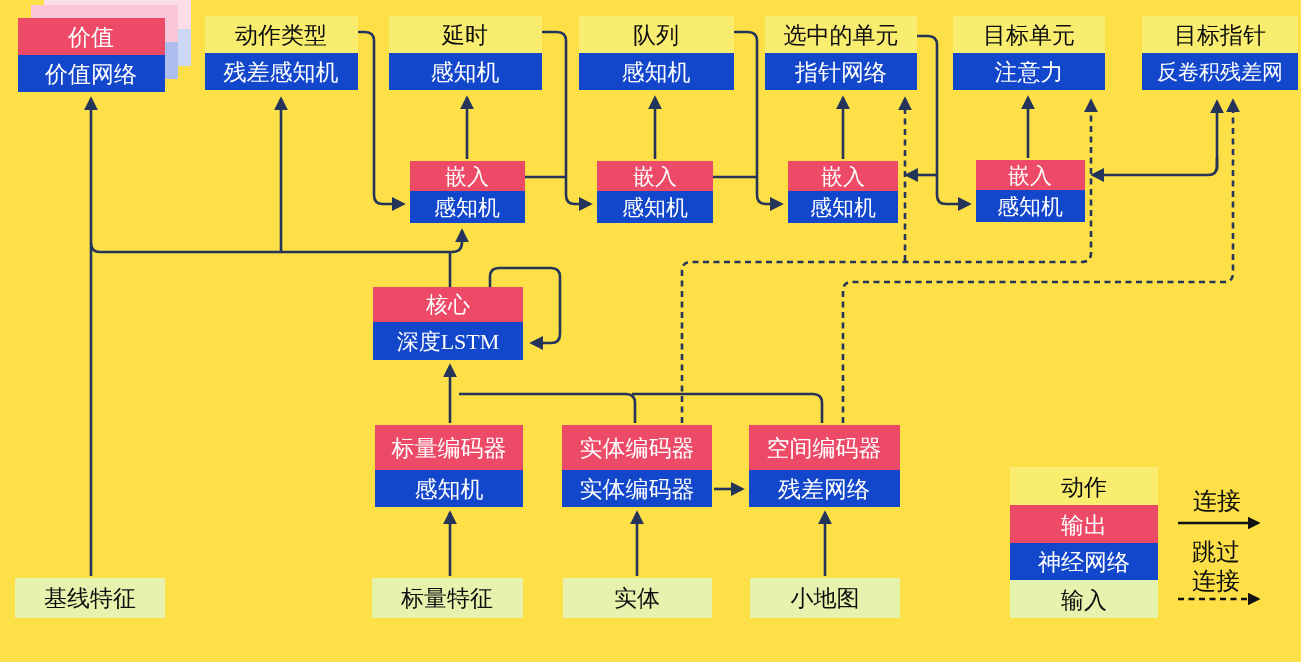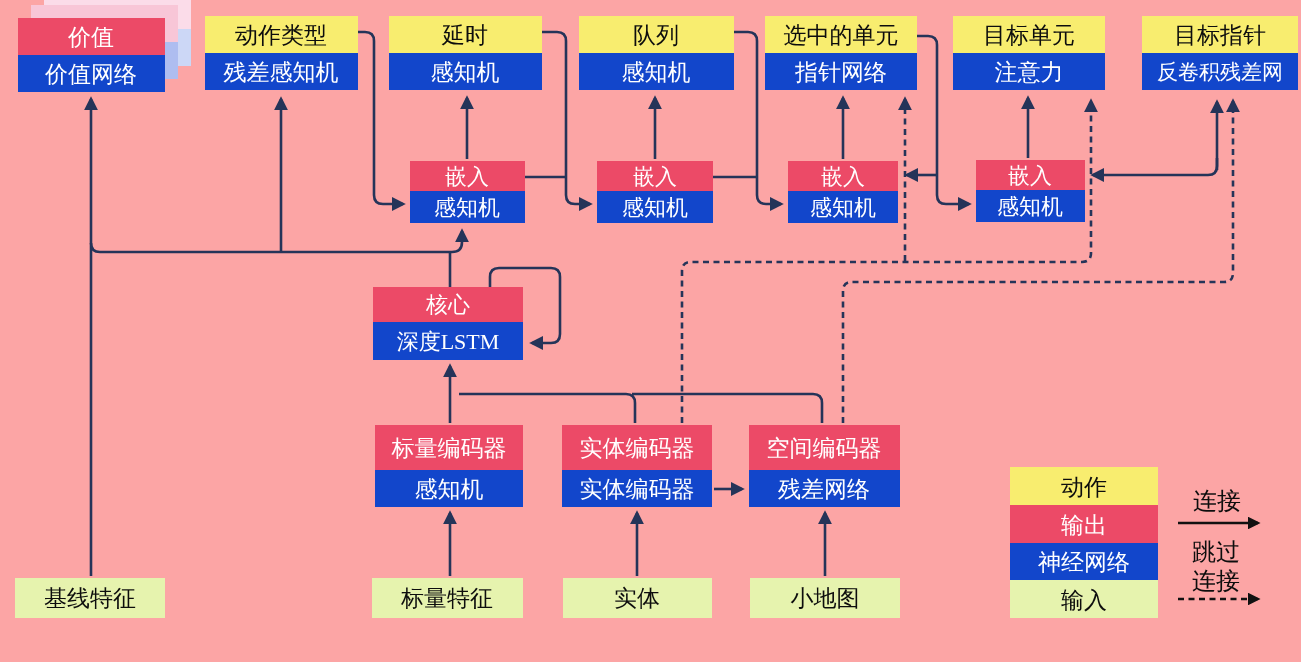--- a/index.html
+++ b/index.html
@@ -1,16 +1,16 @@
 <!DOCTYPE html>
 <html><head>
 <meta charset="utf-8">
 <style>
   html,body{margin:0;padding:0;background:#ffffff;}
-  .stage{position:relative;width:1301px;height:662px;background:#fca5a5;overflow:hidden;}
+  .stage{position:relative;width:1301px;height:662px;background:#fde047;overflow:hidden;}
   svg text{font-family:"Liberation Serif","DejaVu Serif",serif;}
   .tD{fill:#0d0d0d;}
   .tL{fill:#ffffff;}
   .f23{font-size:23px;}
   .f22{font-size:22px;}
   .f21{font-size:21px;}
   .f24{font-size:24px;}
   .ln{fill:none;stroke:#253459;stroke-width:2.6;}
   .lnd{fill:none;stroke:#253459;stroke-width:2.6;stroke-dasharray:6 4.5;}
   .lg{fill:none;stroke:#111111;stroke-width:2.4;}

